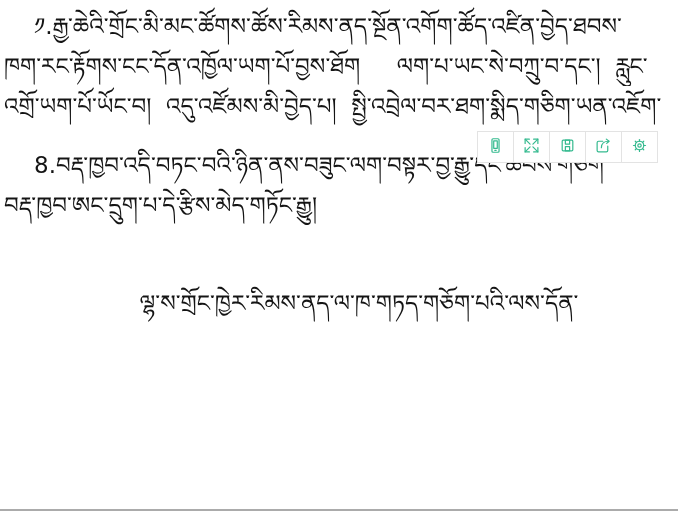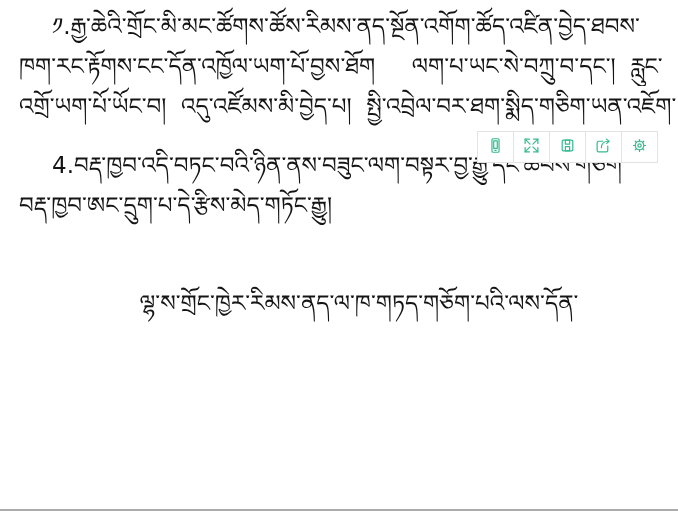--- a/index.html
+++ b/index.html
@@ -23,24 +23,24 @@
     position: absolute;
     left: 0; top: 6px;
     width: 678px;
     color: #141414;
   }
   .line {
     white-space: pre;
     font-size: 23px;
     line-height: 40px;
     height: 40px;
-    padding-left: 19px;
+    padding-left: 4px;
     overflow: hidden;
   }
-  .indent { padding-left: 52px; }
+  .indent { padding-left: 34px; }
   .para2 { margin-top: 19px; }
 
   .signature {
     margin-top: 58px;
     text-align: center;
     
     padding-left: 40px;
   }
   .signature .line { padding-left: 0; }
 
@@ -77,21 +77,21 @@
 
 <div class="doc">
 
   <div>
     <div class="line indent">༡.རྒྱ་ཆེའི་གྲོང་མི་མང་ཚོགས་ཚོས་རིམས་ནད་སྔོན་འགོག་ཚོད་འཛིན་བྱེད་ཐབས་</div>
     <div class="line">ཁག་རང་རྟོགས་ངང་དོན་འཁྱོལ་ཡག་པོ་བྱས་ཐོག     ལག་པ་ཡང་སེ་བཀྲུ་བ་དང་།  རླུང་</div>
     <div class="line">འགྲོ་ཡག་པོ་ཡོང་བ།  འདུ་འཛོམས་མི་བྱེད་པ།  སྤྱི་འབྲེལ་བར་ཐག་སྨིད་གཅིག་ཡན་འཇོག་</div>
   </div>
 
   <div class="para2">
-    <div class="line indent">4.བརྡ་ཁྱབ་འདི་བཏང་བའི་ཉིན་ནས་བཟུང་ལག་བསྟར་བྱ་རྒྱུ་དང་ཆབས་གཅིག་</div>
+    <div class="line indent">8.བརྡ་ཁྱབ་འདི་བཏང་བའི་ཉིན་ནས་བཟུང་ལག་བསྟར་བྱ་རྒྱུ་དང་ཆབས་གཅིག་</div>
     <div class="line">བརྡ་ཁྱབ་ཨང་དྲུག་པ་དེ་རྩིས་མེད་གཏོང་རྒྱུ།</div>
   </div>
 
   <div class="signature">
     <div class="line">ལྷ་ས་གྲོང་ཁྱེར་རིམས་ནད་ལ་ཁ་གཏད་གཅོག་པའི་ལས་དོན་</div>
   </div>
 
 </div>
 
 <div class="toolbar">

